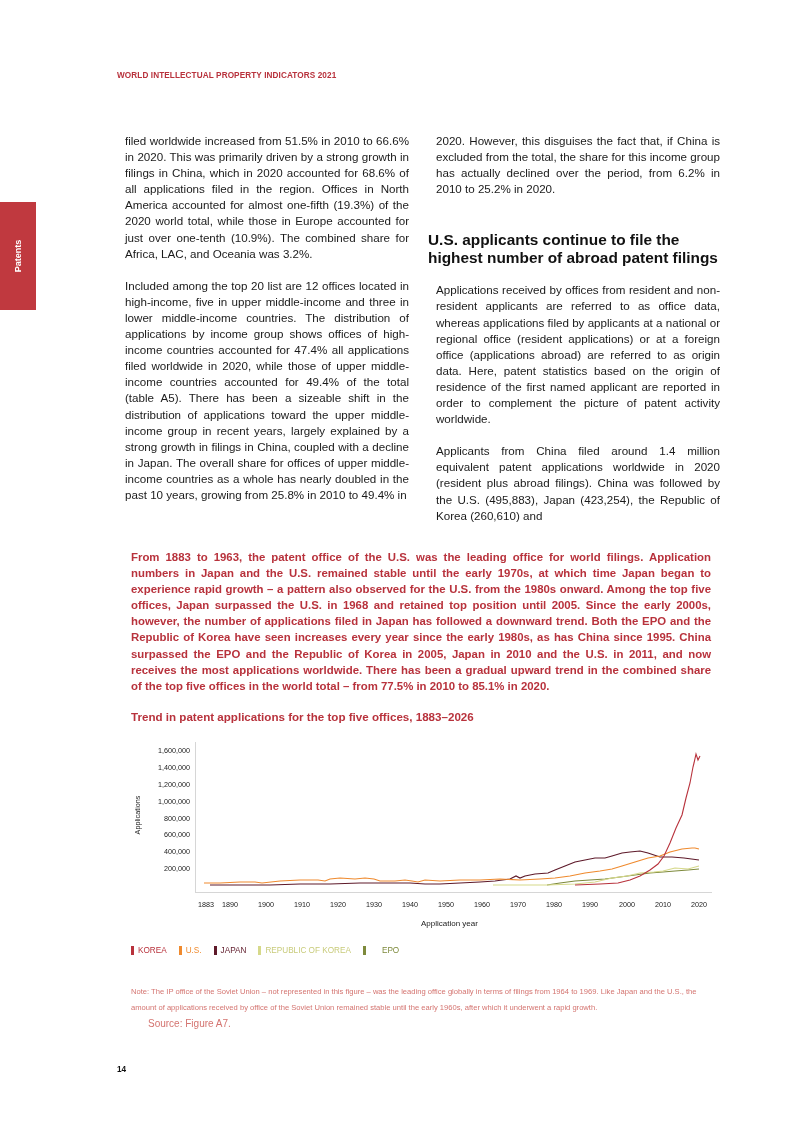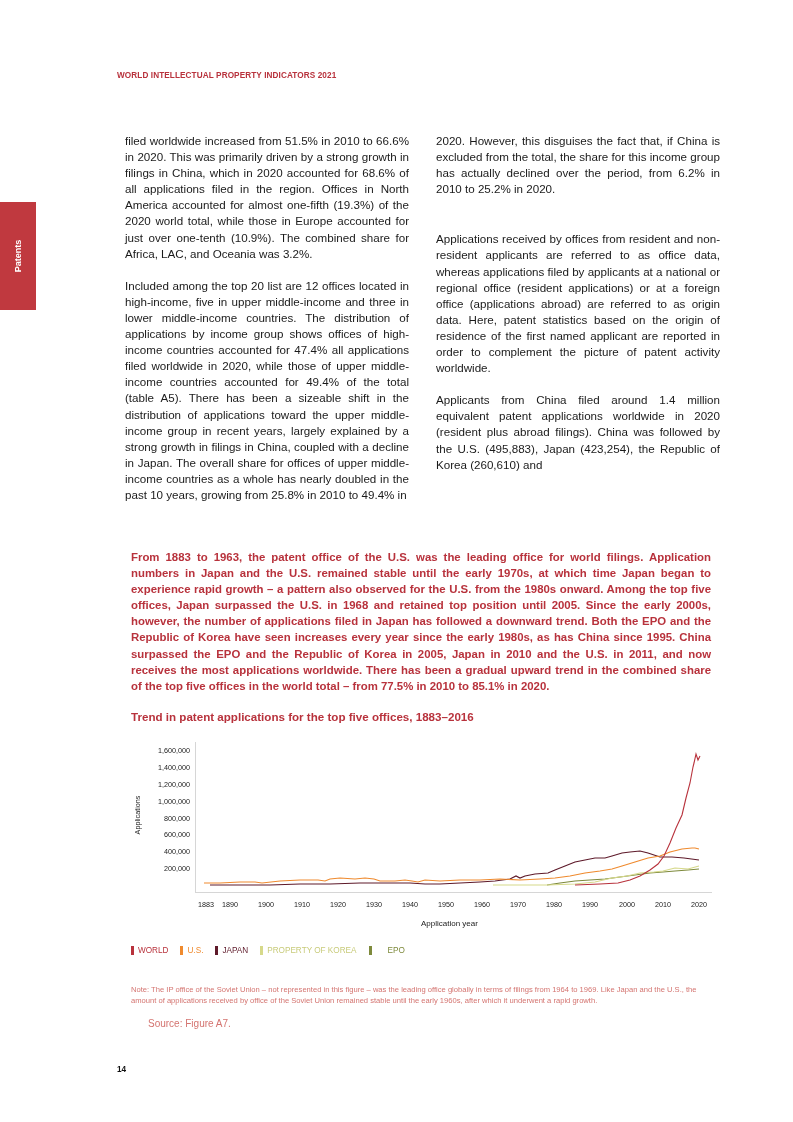--- a/index.html
+++ b/index.html
@@ -16,50 +16,51 @@
   .col p { margin: 0 0 16px 8px; }
   .col h2 { font-size: 15.4px; line-height: 18px; margin: 0 0 15px 0; font-weight: bold; color: #111; text-align: left; }
   .box { position: absolute; left: 131px; top: 549px; width: 580px; }
   .box-title { font-size: 11.4px; font-weight: bold; color: #111; margin: 0 0 1px 0; }
   .box-body { font-size: 11.4px; line-height: 16.1px; color: #b8323c; text-align: justify; margin: 0; font-weight: bold; }
   .chart-title { position: absolute; left: 131px; top: 710px; font-size: 11.6px; font-weight: bold; color: #b8323c; }
   .chart { position: absolute; left: 0; top: 0; }
   .legend { position: absolute; left: 131px; top: 946px; font-size: 8.2px; display: flex; gap: 12px; }
   .legend-item { display: flex; align-items: center; gap: 4px; }
   .swatch { display: inline-block; width: 3px; height: 9px; }
-  .note { position: absolute; left: 131px; top: 984px; width: 580px; font-size: 7.6px; line-height: 11px; color: #d47470; }
+  .note { position: absolute; left: 131px; top: 984px; width: 580px; font-size: 7.6px; line-height: 16px; color: #d47470; }
   .source { position: absolute; left: 148px; top: 1018px; font-size: 10px; color: #d47470; }
   .page-num { position: absolute; left: 117px; top: 1065px; font-size: 8.2px; font-weight: bold; color: #111; }
   .ylab { font-family: "Liberation Sans", sans-serif; font-size: 7.2px; fill: #222; }
 </style>
 </head>
 <body>
 
 <div class="running-head">WORLD INTELLECTUAL PROPERTY INDICATORS 2021</div>
 
 <div class="side-tab">
   <span>Patents</span>
 </div>
 
 <div class="col left">
   <p>filed worldwide increased from 51.5% in 2010 to 66.6% in 2020. This was primarily driven by a strong growth in filings in China, which in 2020 accounted for 68.6% of all applications filed in the region. Offices in North America accounted for almost one-fifth (19.3%) of the 2020 world total, while those in Europe accounted for just over one-tenth (10.9%). The combined share for Africa, LAC, and Oceania was 3.2%.</p>
   <p>Included among the top 20 list are 12 offices located in high-income, five in upper middle-income and three in lower middle-income countries. The distribution of applications by income group shows offices of high-income countries accounted for 47.4% all applications filed worldwide in 2020, while those of upper middle-income countries accounted for 49.4% of the total (table A5). There has been a sizeable shift in the distribution of applications toward the upper middle-income group in recent years, largely explained by a strong growth in filings in China, coupled with a decline in Japan. The overall share for offices of upper middle-income countries as a whole has nearly doubled in the past 10 years, growing from 25.8% in 2010 to 49.4% in</p>
 </div>
 
 <div class="col right">
   <p style="margin-bottom:34px;">2020. However, this disguises the fact that, if China is excluded from the total, the share for this income group has actually declined over the period, from 6.2% in 2010 to 25.2% in 2020.</p>
+  <h2>U.S. applicants continue to file the highest number of abroad patent filings</h2>
   <p>Applications received by offices from resident and non-resident applicants are referred to as office data, whereas applications filed by applicants at a national or regional office (resident applications) or at a foreign office (applications abroad) are referred to as origin data. Here, patent statistics based on the origin of residence of the first named applicant are reported in order to complement the picture of patent activity worldwide.</p>
   <p>Applicants from China filed around 1.4 million equivalent patent applications worldwide in 2020 (resident plus abroad filings). China was followed by the U.S. (495,883), Japan (423,254), the Republic of Korea (260,610) and</p>
 </div>
 
 <div class="box">
   <p class="box-body">From 1883 to 1963, the patent office of the U.S. was the leading office for world filings. Application numbers in Japan and the U.S. remained stable until the early 1970s, at which time Japan began to experience rapid growth – a pattern also observed for the U.S. from the 1980s onward. Among the top five offices, Japan surpassed the U.S. in 1968 and retained top position until 2005. Since the early 2000s, however, the number of applications filed in Japan has followed a downward trend. Both the EPO and the Republic of Korea have seen increases every year since the early 1980s, as has China since 1995. China surpassed the EPO and the Republic of Korea in 2005, Japan in 2010 and the U.S. in 2011, and now receives the most applications worldwide. There has been a gradual upward trend in the combined share of the top five offices in the world total – from 77.5% in 2010 to 85.1% in 2020.</p>
 </div>
 
-<div class="chart-title">Trend in patent applications for the top five offices, 1883–2016</div>
+<div class="chart-title">Trend in patent applications for the top five offices, 1883–2026</div>
 
 <svg class="chart" width="793" height="1122" style="pointer-events:none;">
 
   <line x1="195.5" y1="742" x2="195.5" y2="892" stroke="#d6d6d6" stroke-width="1"></line>
   <line x1="195" y1="892.5" x2="712" y2="892.5" stroke="#d6d6d6" stroke-width="1"></line>
 
   <g text-anchor="end">
     <text class="ylab" x="190" y="753">1,600,000</text>
     <text class="ylab" x="190" y="770">1,400,000</text>
     <text class="ylab" x="190" y="787">1,200,000</text>
@@ -93,33 +94,33 @@
   <polyline fill="none" stroke="#7e8a3c" stroke-width="1.1" points="547,885 560,883 575,881 590,880 605,879 620,877 635,875 650,873 663,872 675,871 688,870 699,869"></polyline>
   <polyline fill="none" stroke="#d6d98a" stroke-width="1.1" points="493,885 520,885 547,885 575,884 595,882 612,878 627,876 640,873 654,872 663,871 675,868 688,869 699,866"></polyline>
   <polyline fill="none" stroke="#5e1a2a" stroke-width="1.2" points="210,885 240,885 270,885 300,884 330,884 360,883 390,883 410,883 425,884 440,884 460,883 480,882 495,881 510,879 516,876 520,878 525,876 535,874 548,873 555,870 565,866 575,862 585,860 595,858 605,858 612,856 622,853 630,852 640,851 648,853 660,857 672,857 684,858 699,860"></polyline>
   <polyline fill="none" stroke="#ef8a2e" stroke-width="1.2" points="204,883 220,883 240,882 255,882 262,883 280,881 300,880 318,880 325,881 330,879 340,878 355,879 365,878 374,879 380,881 395,881 405,880 412,881 418,882 425,880 440,881 460,880 480,880 500,879 520,880 540,879 555,878 570,876 585,873 600,871 612,869 622,866 635,862 648,858 660,856 670,852 682,849 692,848 695,848 699,849"></polyline>
   <polyline fill="none" stroke="#b8323c" stroke-width="1.1" points="575,885 600,884 618,883 630,880 640,876 650,870 658,864 664,856 670,843 676,828 682,815 686,798 690,783 693,767 694,763 696,754 698,760 700,756"></polyline>
 </svg>
 
 <div class="legend">
   <div class="legend-item">
     <span class="swatch" style="background:#b8323c;"></span>
-    <span style="color:#b8323c;">WORLD</span>
+    <span style="color:#b8323c;">KOREA</span>
   </div>
   <div class="legend-item">
     <span class="swatch" style="background:#ef8a2e;"></span>
     <span style="color:#ef8a2e;">U.S.</span>
   </div>
   <div class="legend-item">
     <span class="swatch" style="background:#5e1a2a;"></span>
     <span style="color:#5e1a2a;">JAPAN</span>
   </div>
   <div class="legend-item">
     <span class="swatch" style="background:#d6d98a;"></span>
-    <span style="color:#c8cb7a;">PROPERTY OF KOREA</span>
+    <span style="color:#c8cb7a;">REPUBLIC OF KOREA</span>
   </div>
   <div class="legend-item">
     <span class="swatch" style="background:#7e8a3c;"></span>
     <span style="color:#7e8a3c;padding-left:12px;">EPO</span>
   </div>
 </div>
 
 <div class="note">Note: The IP office of the Soviet Union – not represented in this figure – was the leading office globally in terms of filings from 1964 to 1969. Like Japan and the U.S., the amount of applications received by office of the Soviet Union remained stable until the early 1960s, after which it underwent a rapid growth.</div>
 <div class="source">Source: Figure A7.</div>
 

